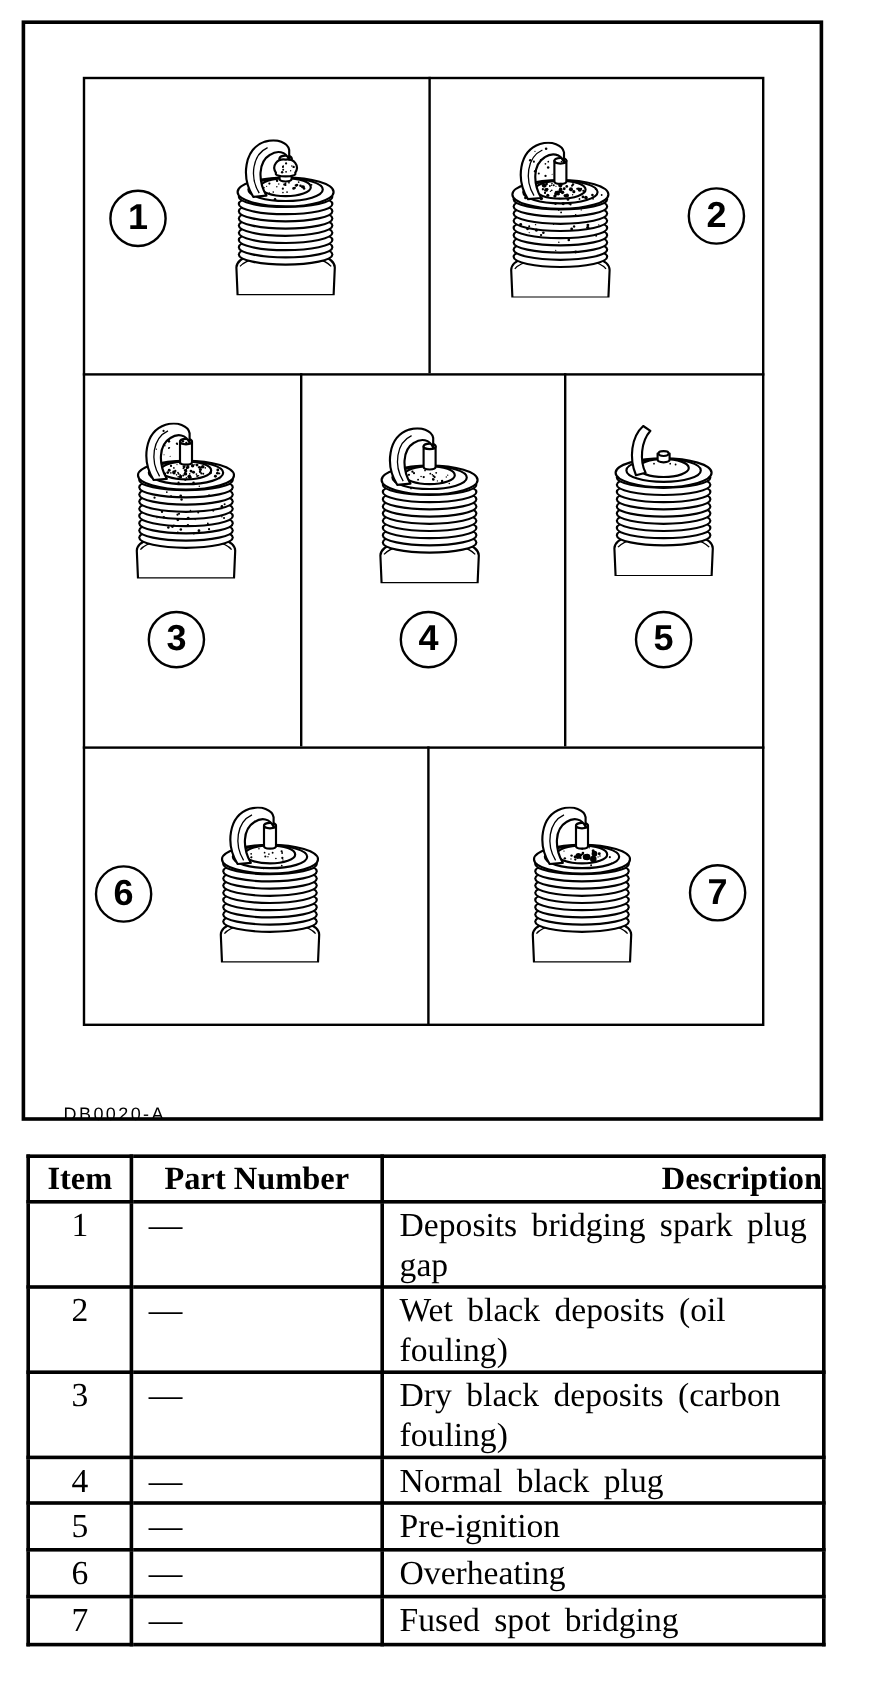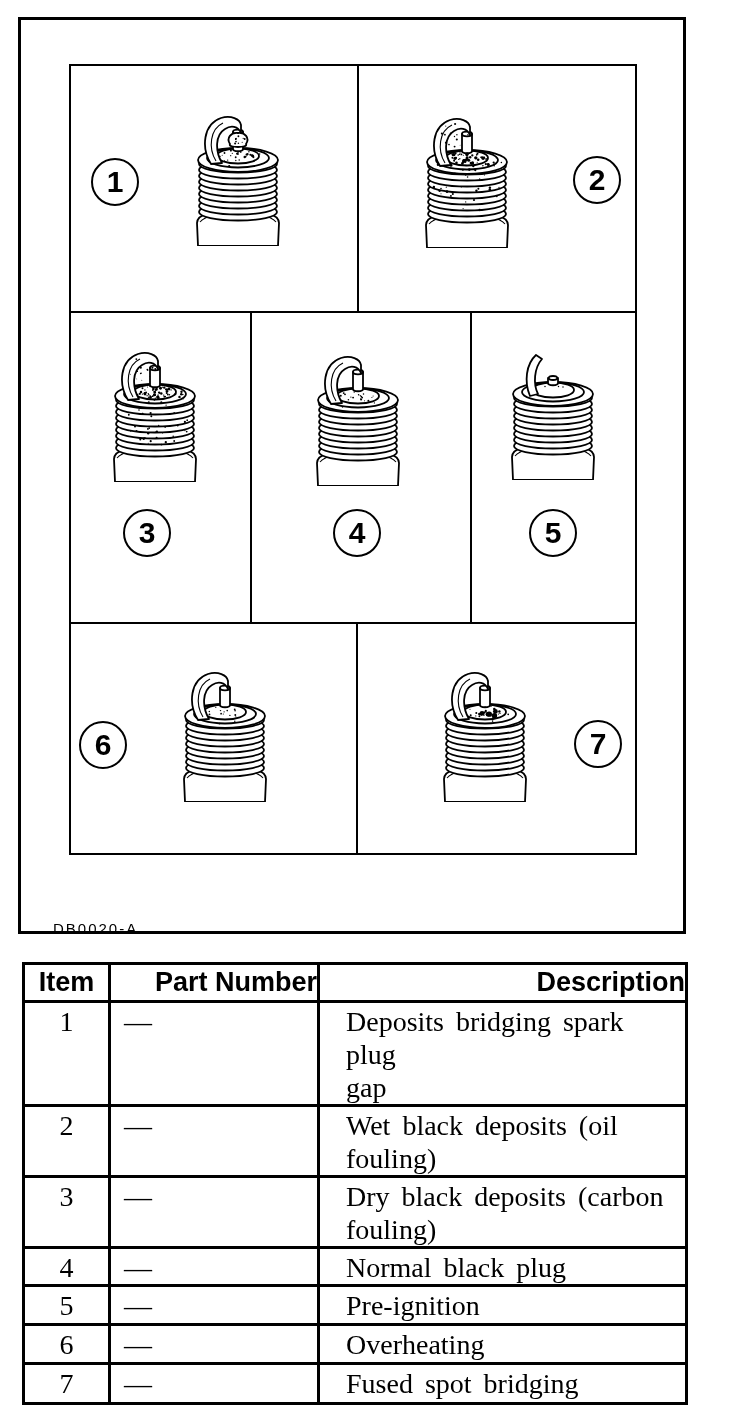--- a/index.html
+++ b/index.html
@@ -18,33 +18,33 @@
 
   
   .plug svg{display:block;}
   .ln{fill:#fff;stroke:#000;stroke-width:1.8;stroke-linejoin:round;}
   .ln2{fill:none;stroke:#000;stroke-width:1.1;}
   .dash{fill:none;stroke:#000;stroke-width:1.2;stroke-dasharray:3 3;}
 
   
   table.parts{position:absolute;left:22px;top:962px;width:663px;border-collapse:collapse;table-layout:fixed;}
   .parts th,.parts td{border:3px solid #000;overflow:hidden;box-sizing:border-box;}
-  .parts th{font-family:Liberation Sans, sans-serif;font-size:27px;font-weight:700;
+  .parts th{font-family:Liberation Serif, serif;font-size:27px;font-weight:700;
             vertical-align:middle;padding:0;}
   .parts tr.hdr{height:38px;}
   .parts td{font-family:"Liberation Serif",serif;font-size:28px;vertical-align:top;
             padding:2px 0 0 0;line-height:33px;word-spacing:5px;}
   .c-item{width:86px;}
   .c-part{width:209px;}
   .c-desc{width:368px;}
   th.c-item,td.c-item{text-align:center;}
-  th.c-part{text-align:right;margin-top:19px;}
+  th.c-part{text-align:center;margin-top:19px;}
   td.c-part{padding-left:13px;}
   th.c-desc{text-align:right;padding-left:13px;}
-  td.c-desc{white-space:pre-line;padding-left:26px;padding-right:4px;}
+  td.c-desc{white-space:pre-line;padding-left:13px;padding-right:4px;}
 </style>
 </head>
 <body>
 
 <div class="page">
 
   <div class="abs fig-frame"></div>
   <div class="abs grid-border"></div>
 
   <div class="abs gl" style="left:69px;top:311px;width:568px;height:2px;"></div>

